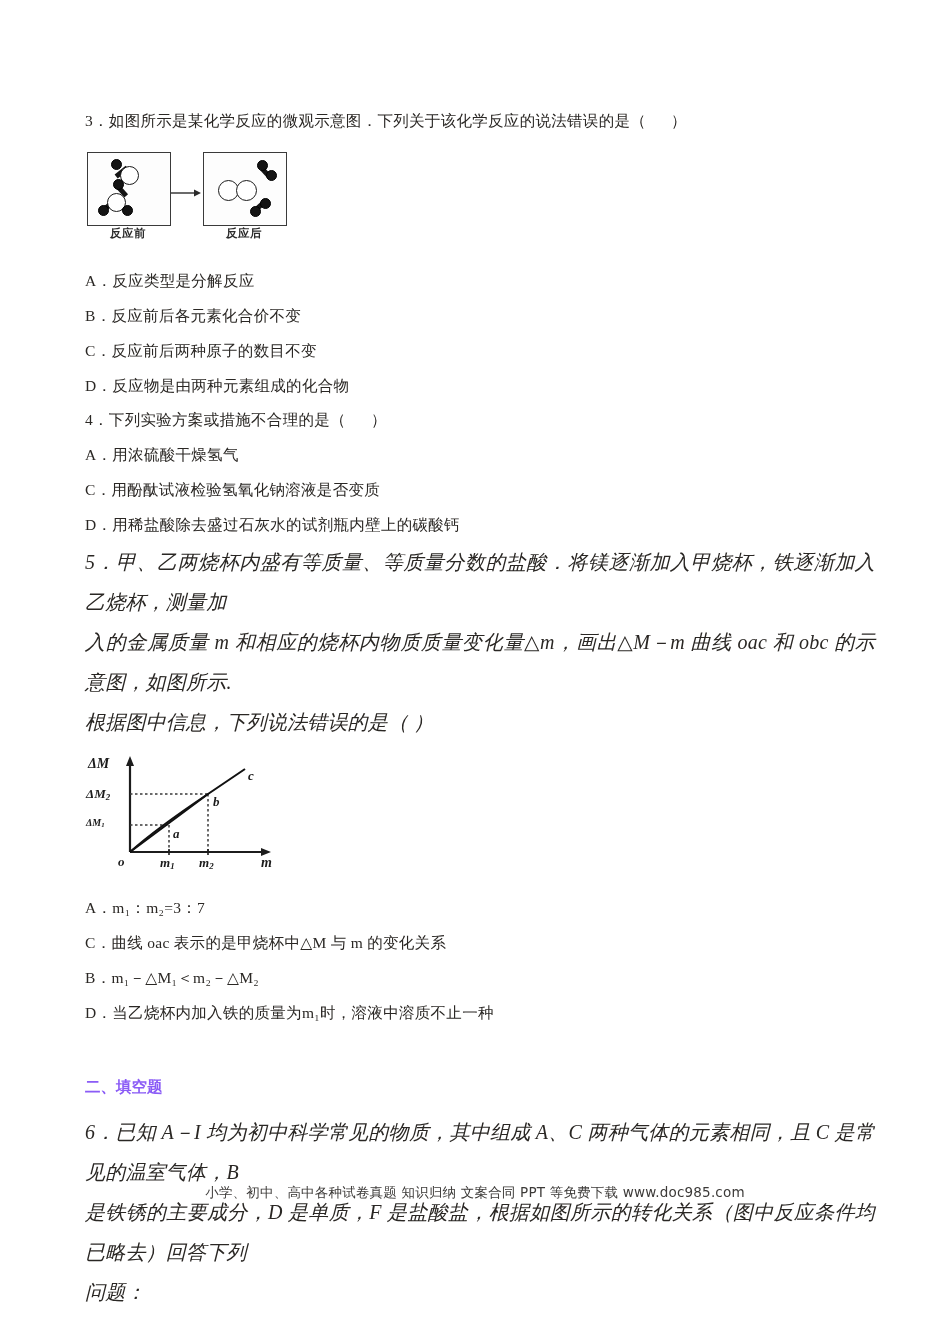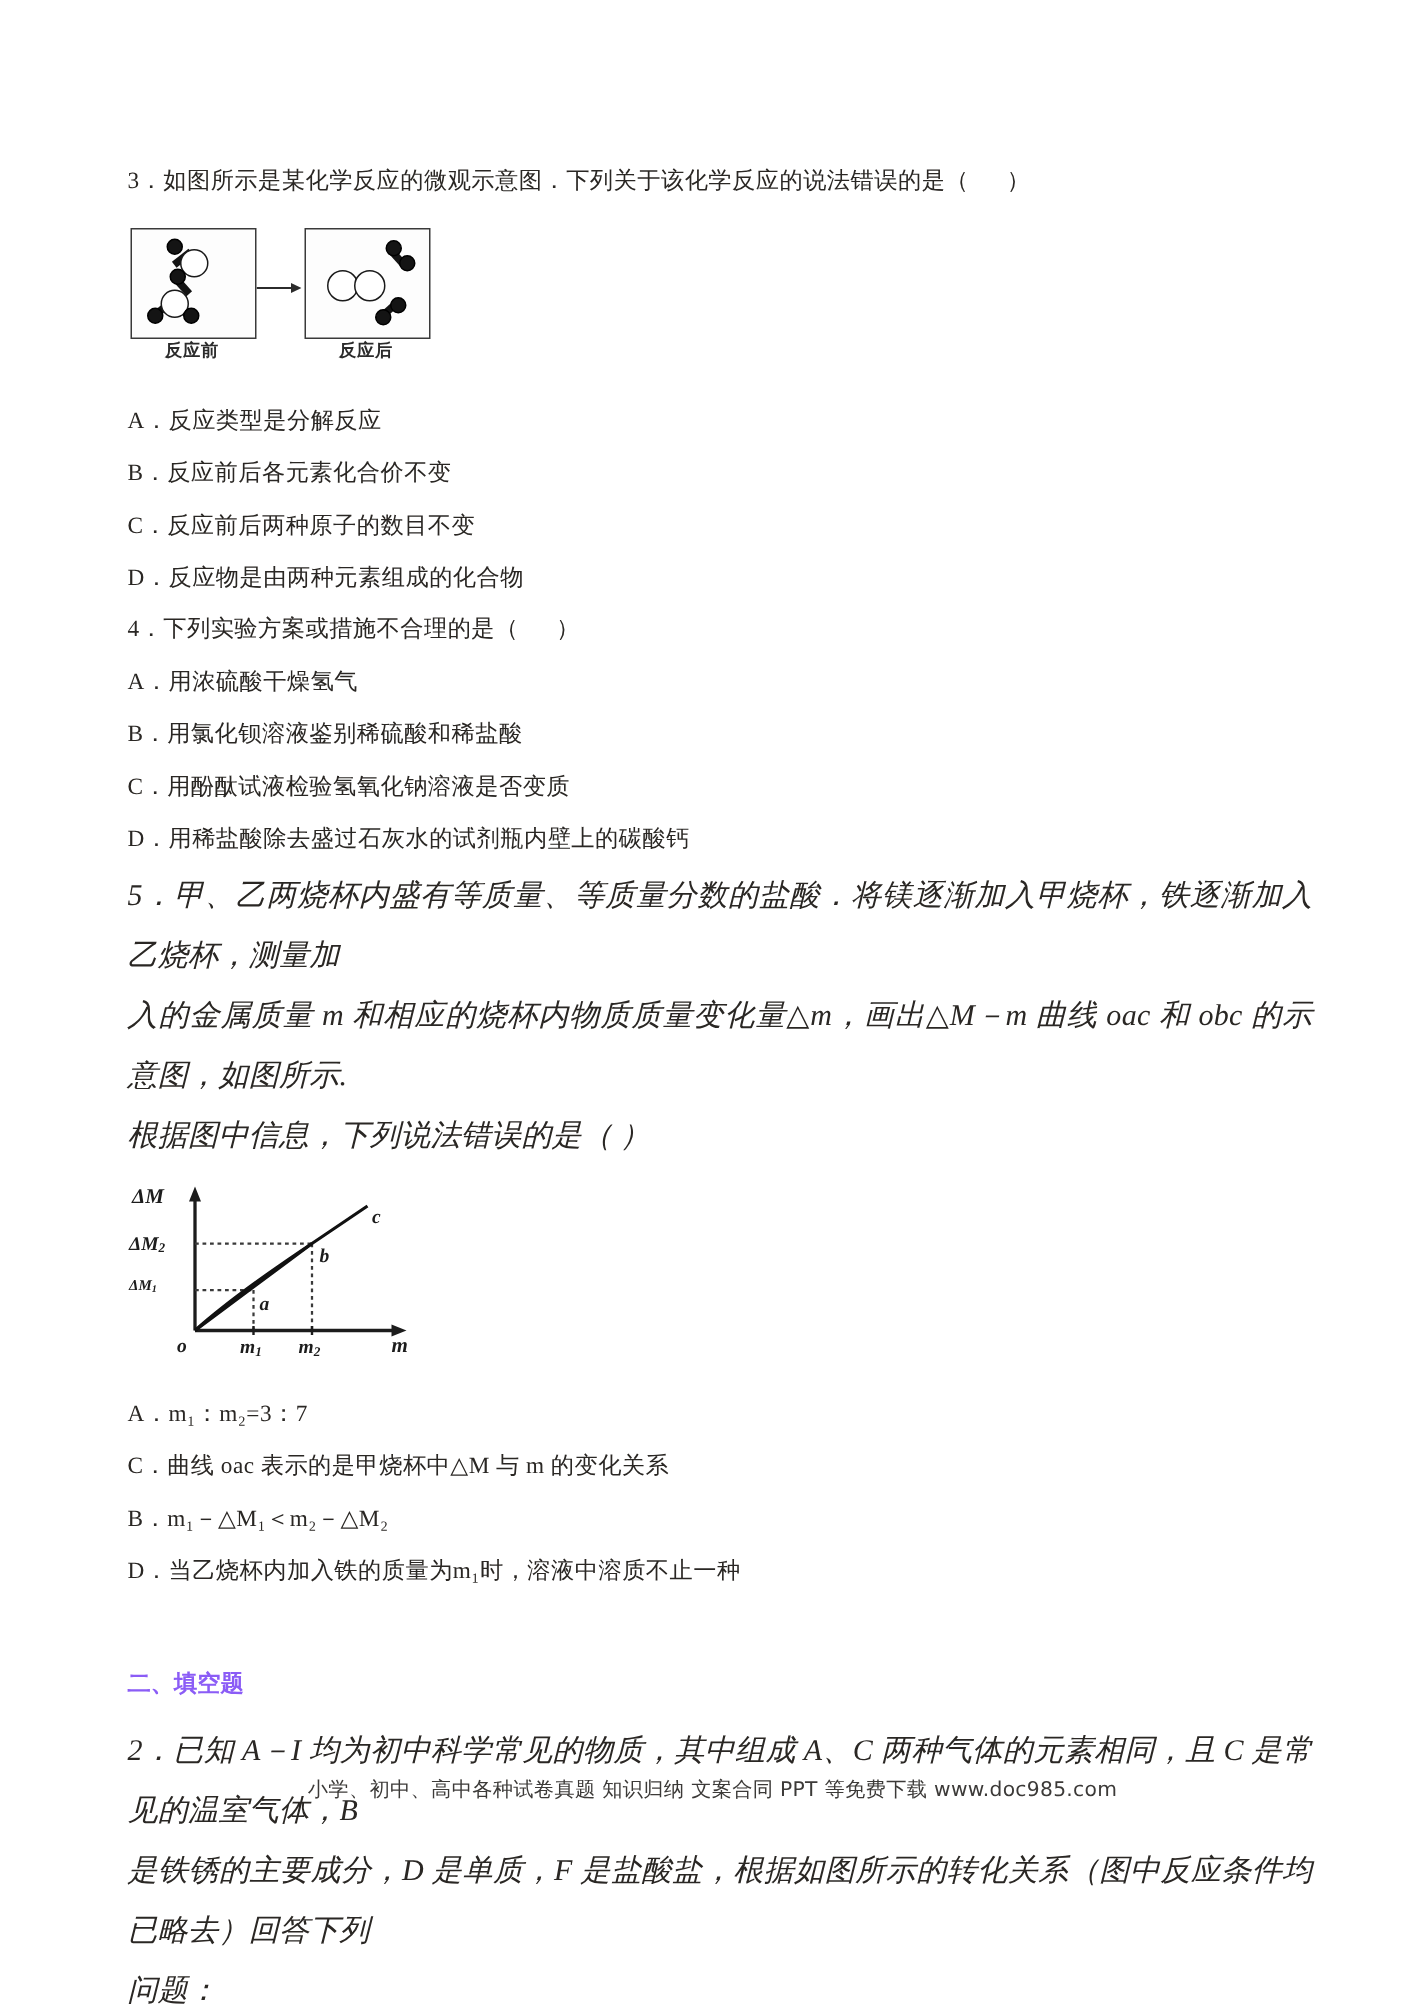--- a/index.html
+++ b/index.html
@@ -203,21 +203,20 @@
     </div>
 
     <div class="gap-sm"></div>
     <div class="opt">A．反应类型是分解反应</div>
     <div class="opt">B．反应前后各元素化合价不变</div>
     <div class="opt">C．反应前后两种原子的数目不变</div>
     <div class="opt">D．反应物是由两种元素组成的化合物</div>
 
     <div class="qline">4．下列实验方案或措施不合理的是（      ）</div>
     <div class="opt">A．用浓硫酸干燥氢气</div>
-    <div class="opt">B．用氯化钡溶液鉴别稀硫酸和稀盐酸</div>
     <div class="opt">C．用酚酞试液检验氢氧化钠溶液是否变质</div>
     <div class="opt">D．用稀盐酸除去盛过石灰水的试剂瓶内壁上的碳酸钙</div>
 
     <div class="stem-multi">5．甲、乙两烧杯内盛有等质量、等质量分数的盐酸．将镁逐渐加入甲烧杯，铁逐渐加入乙烧杯，测量加</div>
     <div class="stem-multi">入的金属质量 m 和相应的烧杯内物质质量变化量△m，画出△M－m 曲线 oac 和 obc 的示意图，如图所示.</div>
     <div class="stem-multi">根据图中信息，下列说法错误的是（      ）</div>
 
     <div class="figure-graph">
       <svg width="215" height="122" viewBox="0 0 215 122">
 
@@ -269,21 +268,21 @@
     <div class="gap-sm"></div>
     <div class="opt">A．m₁：m₂=3：7</div>
     <div class="opt">C．曲线 oac 表示的是甲烧杯中△M 与 m 的变化关系</div>
     <div class="opt">B．m₁－△M₁＜m₂－△M₂</div>
     <div class="opt">D．当乙烧杯内加入铁的质量为m₁时，溶液中溶质不止一种</div>
 
     <div class="gap-lg"></div>
 
     <div class="section-title">二、填空题</div>
     <div class="gap-sm"></div>
-    <div class="stem-multi">2．已知 A－I 均为初中科学常见的物质，其中组成 A、C 两种气体的元素相同，且 C 是常见的温室气体，B</div>
+    <div class="stem-multi">6．已知 A－I 均为初中科学常见的物质，其中组成 A、C 两种气体的元素相同，且 C 是常见的温室气体，B</div>
     <div class="stem-multi">是铁锈的主要成分，D 是单质，F 是盐酸盐，根据如图所示的转化关系（图中反应条件均已略去）回答下列</div>
     <div class="stem-multi">问题：</div>
 
   </div>
 
   <div class="footer">
     <span>小学、初中、高中各种试卷真题 知识归纳 文案合同 PPT 等免费下载</span>
     <span class="url">www.doc985.com</span>
   </div>
 

